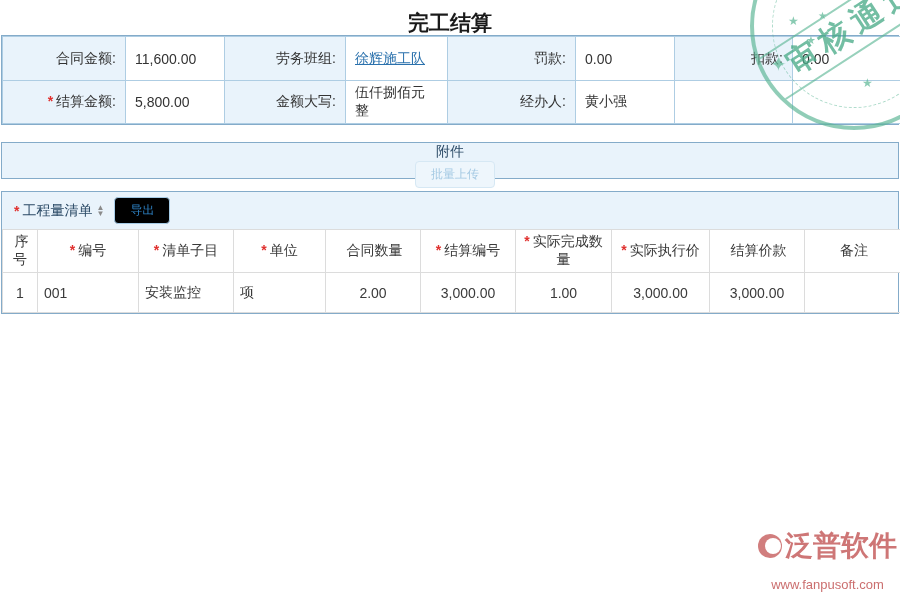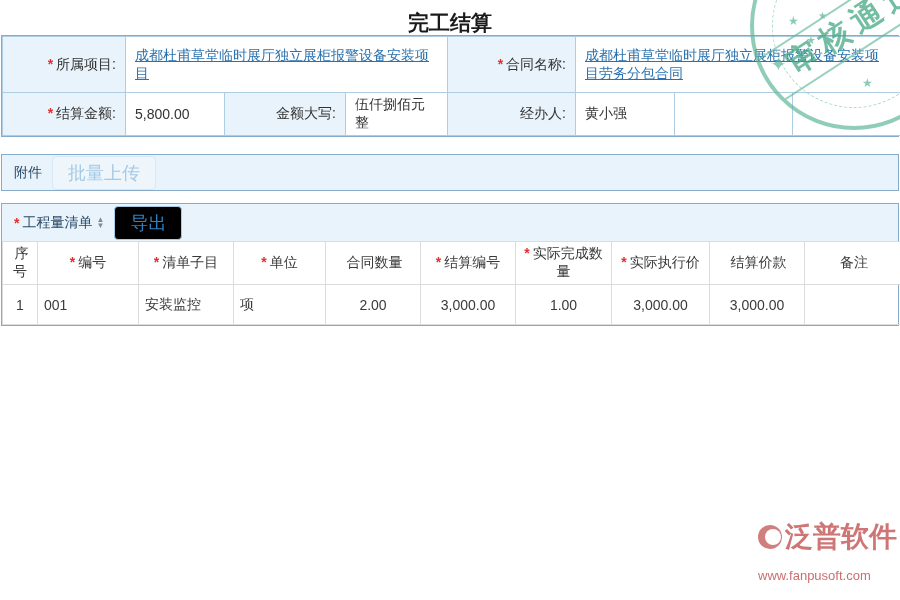--- a/index.html
+++ b/index.html
@@ -22,21 +22,21 @@
   td,th{overflow:hidden;}
   
   .basic td{border:1px solid #aecde3;padding:3px 9px;vertical-align:middle;}
   .cell-label{background:#e9f3fb;text-align:right;color:#333;}
   .cell-value{background:#fff;text-align:left;color:#333;}
   .req{color:#e0312f;margin-right:3px;font-weight:bold;}
   a.lnk{color:#2c72ad;text-decoration:underline;cursor:pointer;}
   
   .btn{
     display:inline-block;border-radius:4px;padding:4px 15px;margin-left:10px;
-    font-size:18px;cursor:pointer;white-space:nowrap;
+    font-size:12px;cursor:pointer;white-space:nowrap;
   }
   .btn-upload{background:#eef6fc;border:1px solid #d6e8f4;color:#a4c9e3;}
   .btn-export{background:#000000;border:1px solid #a6cbe6;color:#2e83c6;}
   
   .gridtbl th,.gridtbl td{border:1px solid #dcdcdc;padding:3px 6px;color:#3a3a3a;font-weight:normal;}
   .gridtbl tr.hdr th{background:#fff;text-align:center;}
   .att-empty td{border:none;border-top:1px solid #dcdcdc;height:60px;background:#fff;}
   .gridtbl .c-center{text-align:center;}
   .gridtbl .c-left{text-align:left;}
   .spinner{
@@ -58,22 +58,22 @@
     transform:translateY(-50%) rotate(-33deg);
     border-top:2px solid rgba(92,182,149,0.7);
     border-bottom:2px solid rgba(92,182,149,0.7);
     text-align:center;line-height:44px;
     font-size:31px;font-weight:bold;letter-spacing:7px;
     color:rgba(73,170,135,0.85);
   }
   .star{position:absolute;color:rgba(92,182,149,0.8);}
   
   .watermark{
-    position:absolute;right:3px;bottom:17px;z-index:60;pointer-events:none;
-    text-align:left;line-height:1.05;
+    position:absolute;right:3px;bottom:8px;z-index:60;pointer-events:none;
+    text-align:center;line-height:1.05;
   }
   .wm-row{display:flex;align-items:center;justify-content:flex-end;}
   .wm-logo{
     position:relative;width:24px;height:24px;border-radius:50%;
     background:rgba(197,94,94,0.8);margin-right:3px;flex:0 0 auto;
   }
   .wm-logo::before{
     content:"";position:absolute;left:7px;top:4px;width:16px;height:16px;
     border-radius:50%;background:#fff;
   }
@@ -91,42 +91,46 @@
       <col style="width:123px">
         <col style="width:99px">
         <col style="width:121px">
         <col style="width:102px">
       <col style="width:128px">
         <col style="width:99px">
         <col style="width:118px">
         <col style="width:108px">
     </colgroup>
     <tbody>
-    <tr style="height:56px">
-      <td class="cell-label"><span class="req">*</span><span>所属项目:</span></td>
-      <td class="cell-value" colspan="3"><a class="lnk">成都杜甫草堂临时展厅独立展柜报警设备安装项目</a></td>
-      <td class="cell-label"><span class="req">*</span><span>合同名称:</span></td>
-      <td class="cell-value" colspan="3"><a class="lnk">成都杜甫草堂临时展厅独立展柜报警设备安装项目劳务分包合同</a></td>
+    <tr style="height:44px">
+      <td class="cell-label"><span>合同金额:</span></td>
+      <td class="cell-value">11,600.00</td>
+      <td class="cell-label"><span>劳务班组:</span></td>
+      <td class="cell-value"><a class="lnk">徐辉施工队</a></td>
+      <td class="cell-label"><span>罚款:</span></td>
+      <td class="cell-value">0.00</td>
+      <td class="cell-label"><span>扣款:</span></td>
+      <td class="cell-value">0.00</td>
     </tr>
     <tr style="height:38px">
       <td class="cell-label"><span class="req">*</span><span>结算金额:</span></td>
       <td class="cell-value">5,800.00</td>
       <td class="cell-label"><span>金额大写:</span></td>
       <td class="cell-value">伍仟捌佰元整</td>
       <td class="cell-label"><span>经办人:</span></td>
       <td class="cell-value">黄小强</td>
       <td class="cell-value"></td>
       <td class="cell-value"></td>
     </tr>
   </tbody>
     </table>
 </div>
 
 <div class="panel" style="margin-top:17px">
-  <div class="panel-head" style="border-bottom:none;">
+  <div class="panel-head" style="border-bottom:none;flex-direction:column;">
     <span>附件</span>
     <button class="btn btn-upload">批量上传</button>
   </div>
 </div>
 
 <div class="panel" style="margin-top:12px">
   <div class="panel-head" style="height:37px;border-bottom:none;">
     <span class="req">*</span>
     <span>工程量清单</span>
     <span class="spinner">

